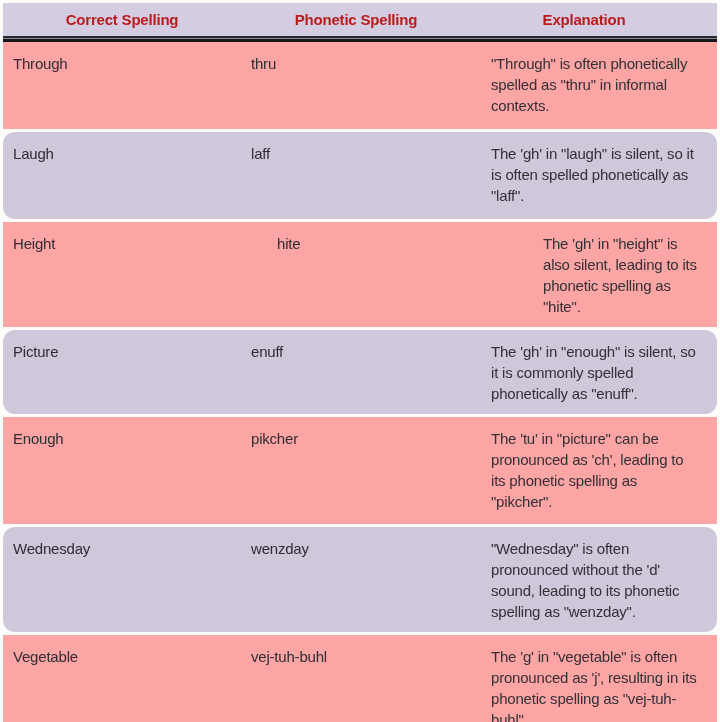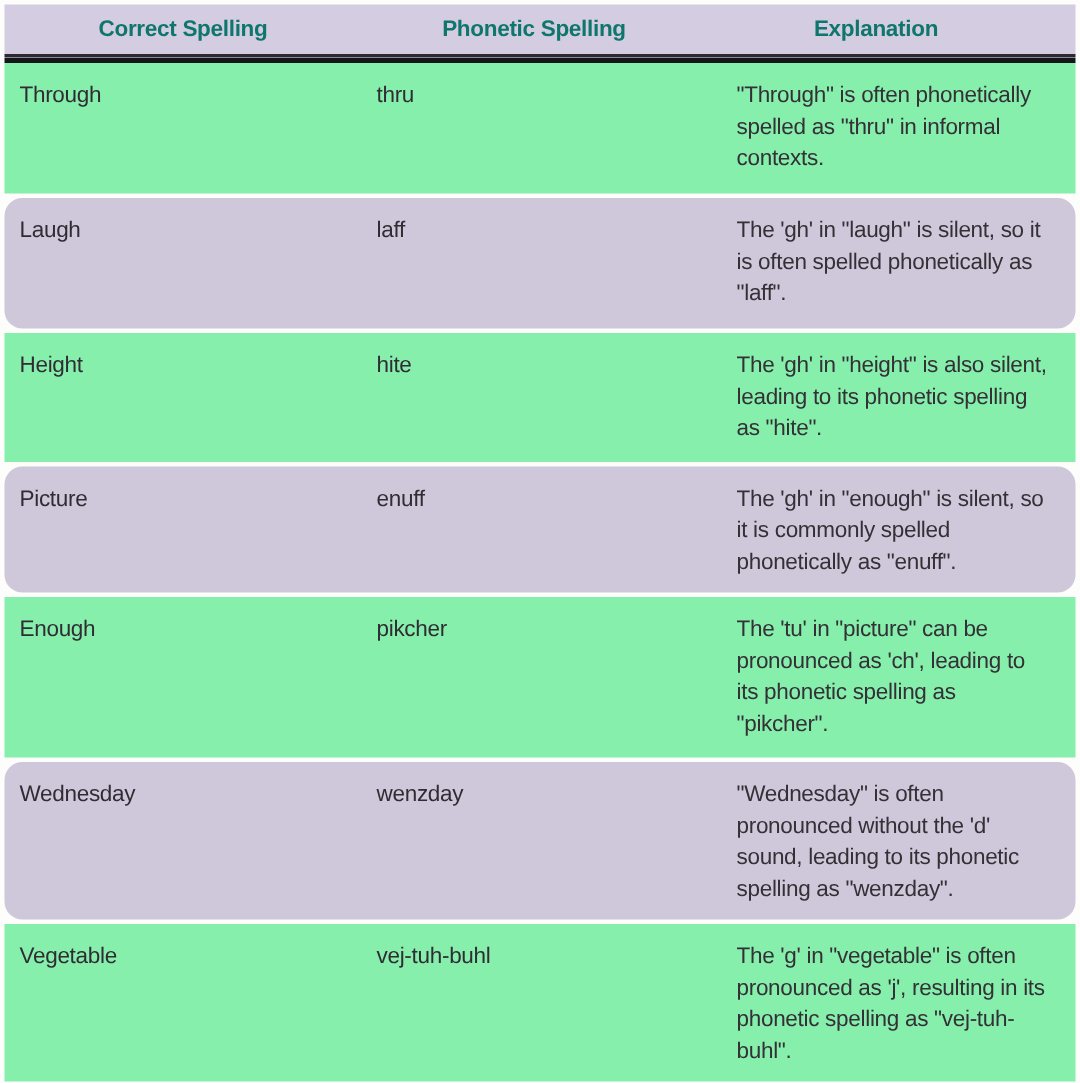--- a/index.html
+++ b/index.html
@@ -21,43 +21,43 @@
     grid-template-columns: 238px 230px 1fr;
     background: #d4cce0;
     height: 33px;
     align-items: center;
   }
   .header-cell {
     text-align: center;
     font-weight: 700;
     font-size: 15px;
     letter-spacing: -0.2px;
-    color: #0f766e;
+    color: #b91c1c;
   }
   .header-cell.col3 { padding-right: 20px; }
   .divider {
     height: 6px;
     background: linear-gradient(to bottom, #2b2931 0 2px, #8a8890 2px 3px, #17151c 3px 6px);
   }
   .row {
     display: grid;
     grid-template-columns: 238px 230px 1fr;
     margin-bottom: 3px;
     font-size: 15px;
     letter-spacing: -0.2px;
     line-height: 21px;
   }
-  .row.light { background: #86efac; }
+  .row.light { background: #fca5a5; }
   .row.lavender { background: #cfc7da; border-radius: 12px; }
   .cell { padding: 11px 6px 10px 10px; }
   .cell.explanation { padding-left: 20px; padding-right: 16px; color: #333036; }
   
   .row.r0 { min-height: 87px; }
   .row.r1 { min-height: 87px; }
-  .row.r2 { min-height: 86px; }
+  .row.r2 { min-height: 86px; gap: 26px; }
   .row.r3 { min-height: 83px; }
   .row.r4 { min-height: 107px; }
   .row.r5 { min-height: 101px; }
   .row.r6 { min-height: 96px; }
 </style>
 </head>
 <body>
 
 <div class="table-wrap">
 

